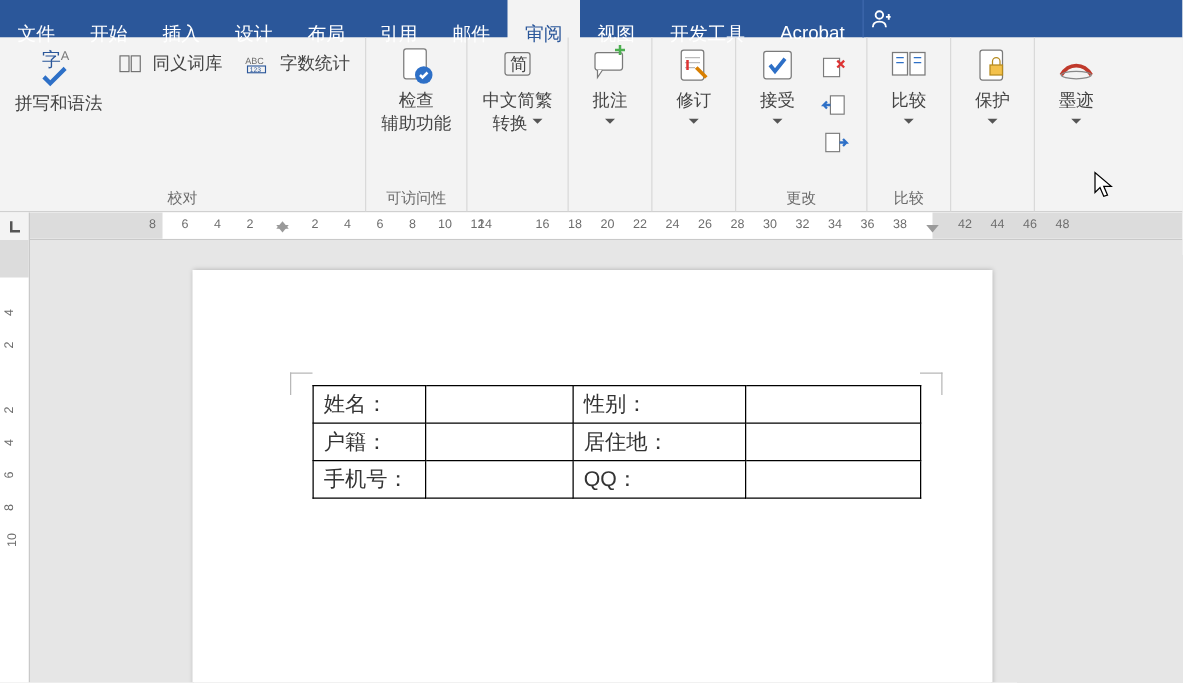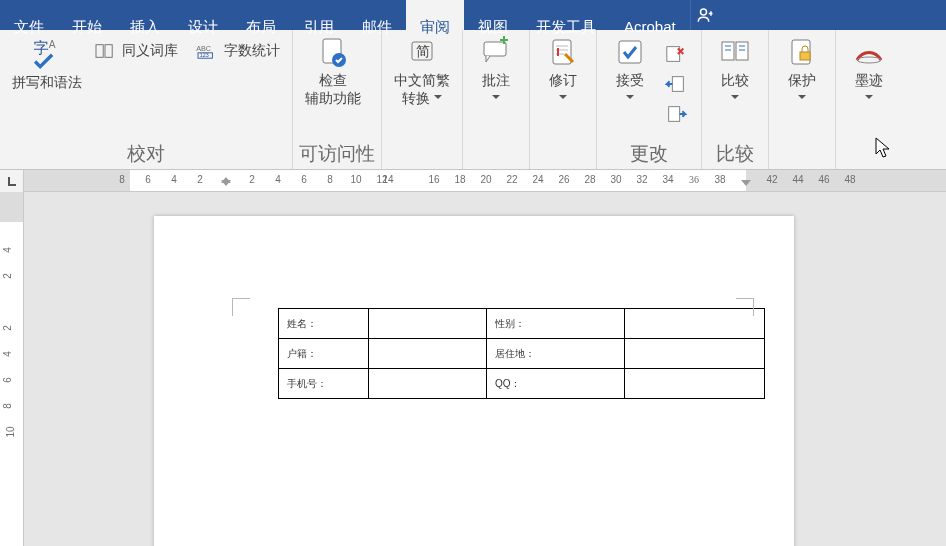--- a/index.html
+++ b/index.html
@@ -39,21 +39,21 @@
     display: flex; align-items: stretch;
     font-size: 14px; color: #444;
   }
   .group {
     display: flex; flex-direction: column;
     padding: 4px 6px 0;
     border-right: 1px solid #d9d9d9;
   }
   .group-body { display: flex; flex: 1; align-items: flex-start; }
   .group-label {
-    text-align: center; color: #6b6b6b; font-size: 19px;
+    text-align: center; color: #6b6b6b; font-size: 12px;
     padding-bottom: 2px;
   }
   .bigbtn {
     display: flex; flex-direction: column; align-items: center;
     padding: 2px 6px; min-width: 54px; text-align: center;
     line-height: 1.25; cursor: pointer;
   }
   .bigbtn .ico { width: 34px; height: 34px; margin-bottom: 4px; }
   .bigbtn .ico2 { width: 32px; height: 32px; margin-bottom: 4px; }
   .smallcol { display: flex; gap: 6px; padding-top: 8px; }
@@ -114,21 +114,21 @@
     box-shadow: 0 0 4px rgba(0,0,0,.25);
     min-height: 600px; padding: 16px 16px;
     position: relative;
   }
   .margin-mark {
     position:absolute; width:18px; height:18px;
   }
   .margin-mark.tl { left:78px; top:82px; border-left:1px solid #b8b8b8; border-top:1px solid #b8b8b8;}
   .margin-mark.tr { right:40px; top:82px; border-right:1px solid #b8b8b8; border-top:1px solid #b8b8b8;}
   .doctable {
-    border-collapse: collapse; margin: 76px 0 0 108px; font-size: 10px; color:#333;
+    border-collapse: collapse; margin: 76px 0 0 80px; font-size: 17px; color:#333;
   }
   .doctable td { border:1px solid #000; height:30px; padding:2px 8px; }
   .doctable .label { width:90px; }
   .doctable .val { width:118px; }
   .doctable .label2 { width:138px; }
   .doctable .val2 { width:140px; }
   .cursor-svg { position:absolute; }
 </style>
 </head>
 <body>
@@ -351,21 +351,21 @@
       <span class="num" style="left: 410px;">16</span>
       <span class="num" style="left: 436px;">18</span>
       <span class="num" style="left: 462px;">20</span>
       <span class="num" style="left: 488px;">22</span>
       <span class="num" style="left: 514px;">24</span>
       <span class="num" style="left: 540px;">26</span>
       <span class="num" style="left: 566px;">28</span>
       <span class="num" style="left: 592px;">30</span>
       <span class="num" style="left: 618px;">32</span>
       <span class="num" style="left: 644px;">34</span>
-      <span class="num" style="left: 670px; font-family: Liberation Serif, serif;">36</span>
+      <span class="num" style="left: 670px;">36</span>
       <span class="num" style="left: 696px;">38</span>
       <div class="graypad" style="left: 722px; right: 0px;"></div>
       <span class="num" style="left: 748px;">42</span>
       <span class="num" style="left: 774px;">44</span>
       <span class="num" style="left: 800px;">46</span>
       <span class="num" style="left: 826px;">48</span>
       <div class="indent top" style="left: 202px;"></div>
       <div class="indent bot" style="left: 202px;"></div>
       <div class="right-marker" style="left: 722px;"></div>
     </div>

